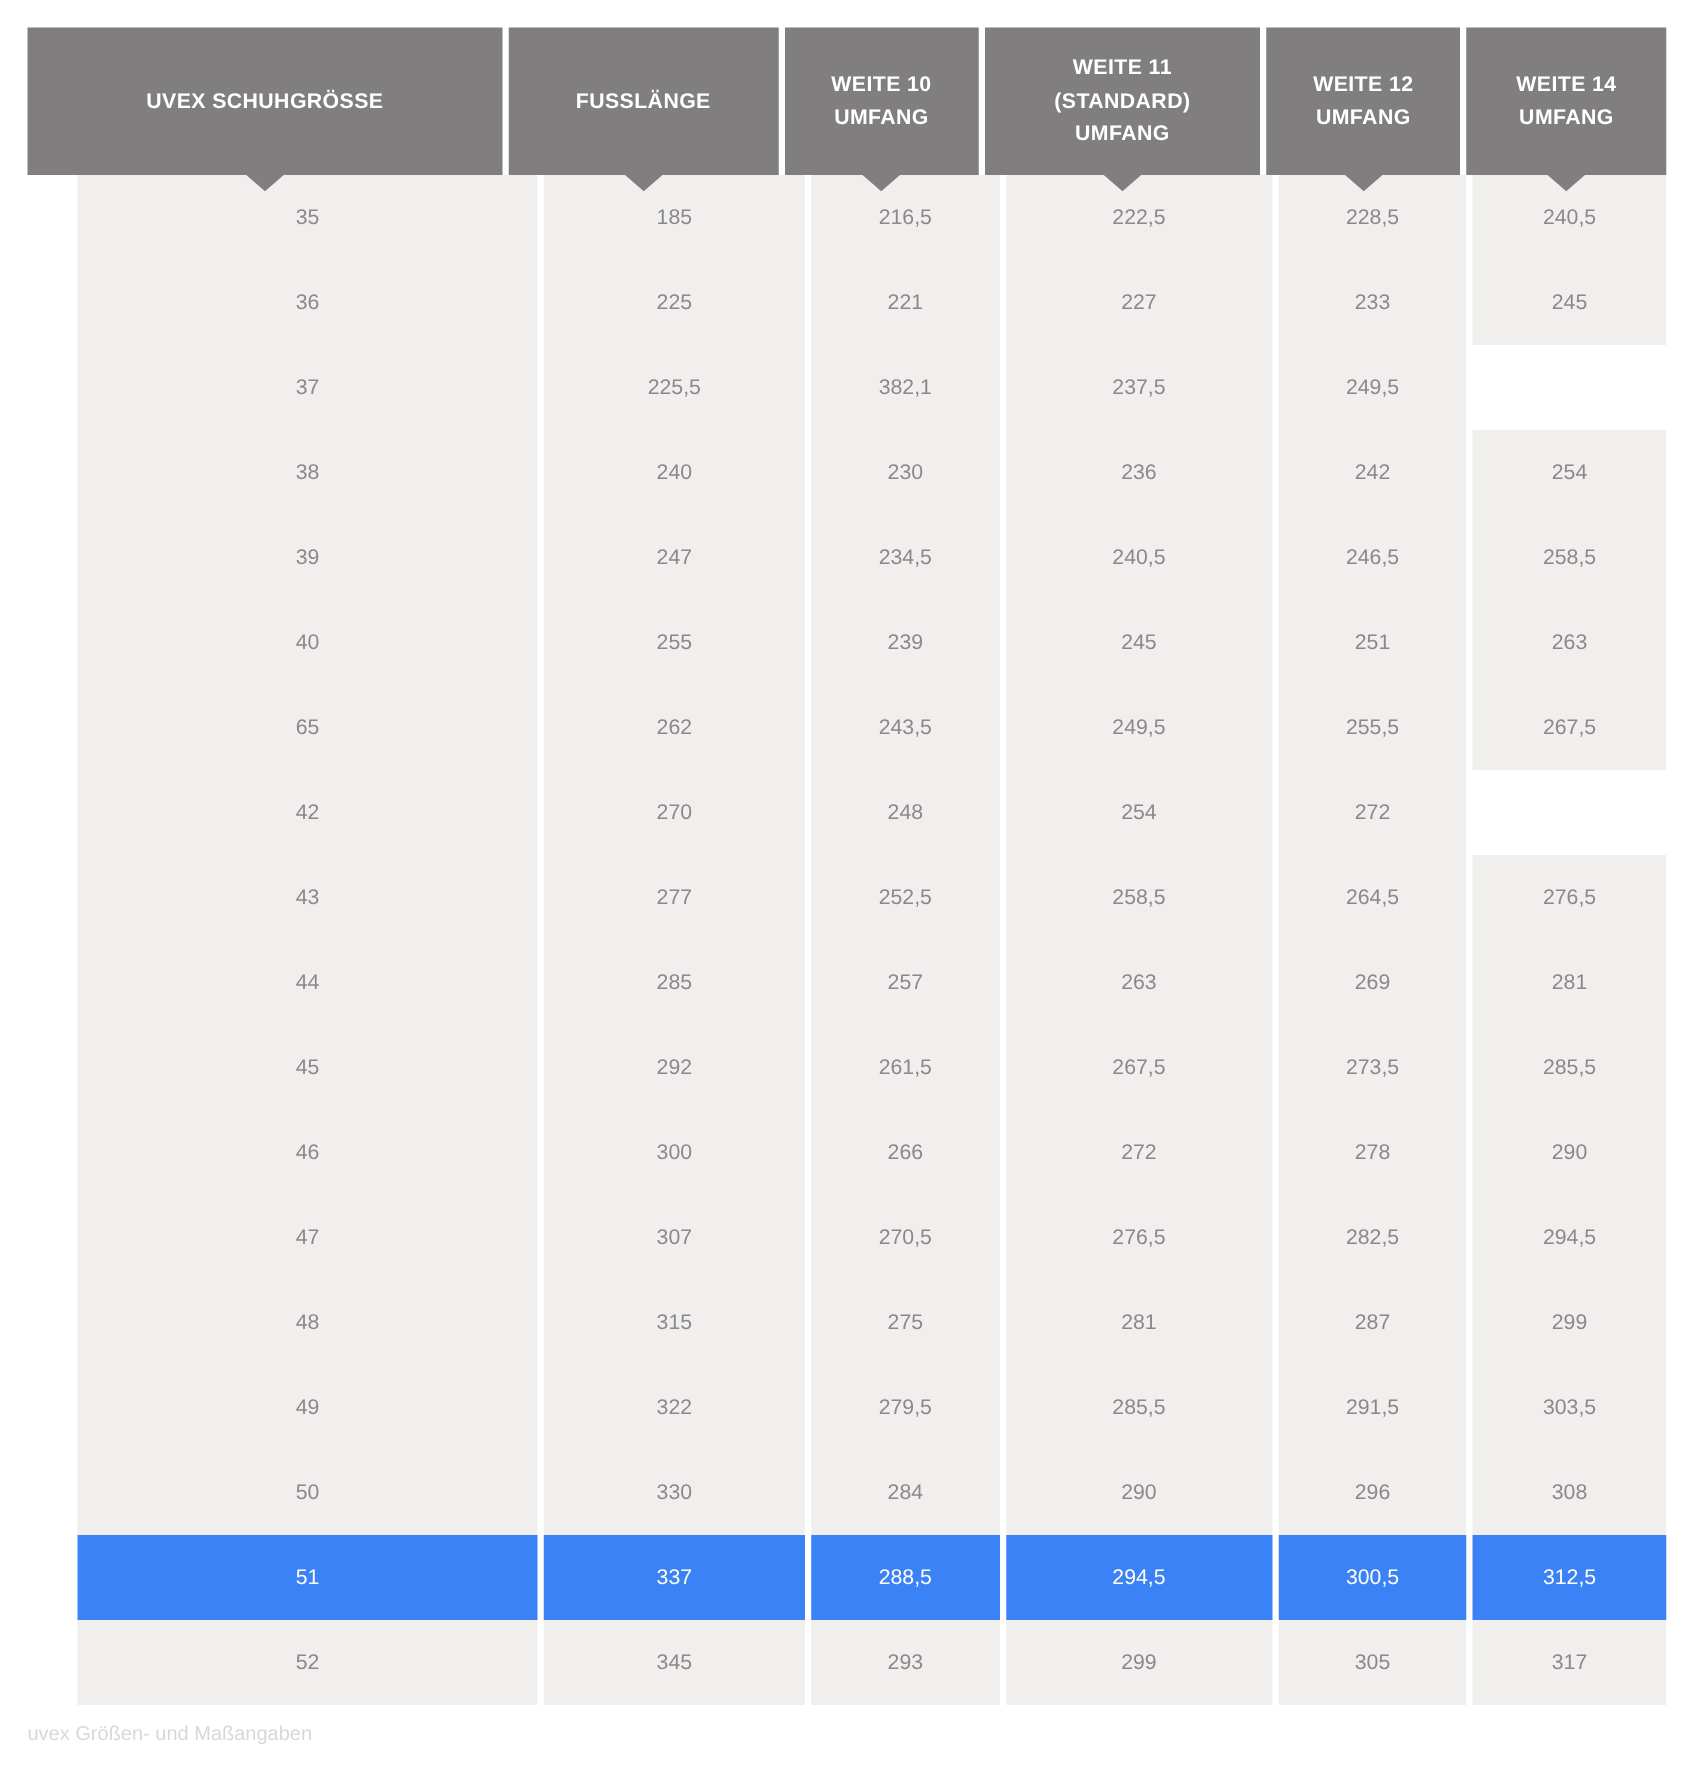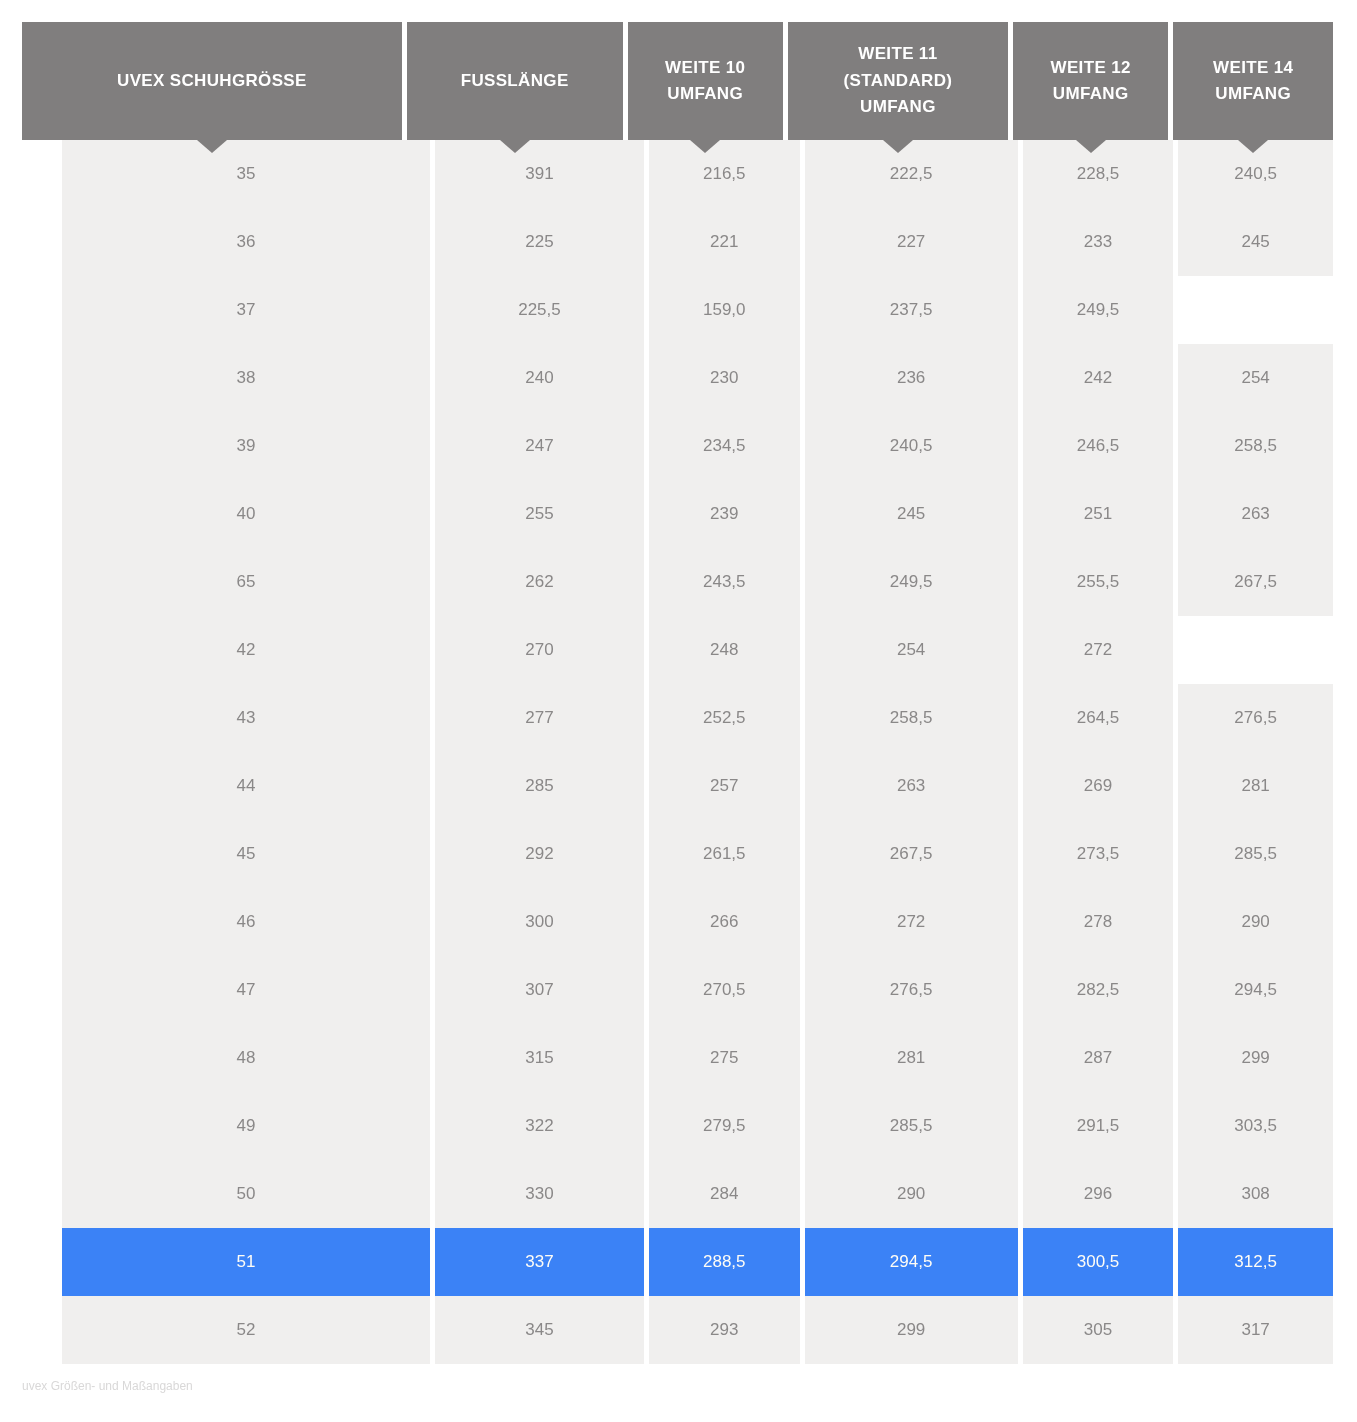--- a/index.html
+++ b/index.html
@@ -66,21 +66,21 @@
     align-items: center;
     justify-content: center;
   }
   .row.highlight .cell {
     background: #3b82f6;
     color: #FFFDF6;
   }
   .caption {
     margin: 15px 0 0 0;
     color: #D9D8D8;
-    font-size: 12px;
+    font-size: 16px;
   }
 </style>
 </head>
 <body>
 
 <div class="wrap">
   <div class="size-table">
 
     <div class="header-row">
       <div class="hcell">
@@ -110,38 +110,38 @@
       <div class="hcell">
         <span>WEITE 14
 UMFANG</span>
         <span class="tri"></span>
       </div>
     </div>
 
     <div id="tbody">
         <div class="row">
           <div class="cell">35</div>
-          <div class="cell">391</div>
+          <div class="cell">185</div>
           <div class="cell">216,5</div>
           <div class="cell">222,5</div>
           <div class="cell">228,5</div>
           <div class="cell">240,5</div>
         </div>
         <div class="row">
           <div class="cell">36</div>
           <div class="cell">225</div>
           <div class="cell">221</div>
           <div class="cell">227</div>
           <div class="cell">233</div>
           <div class="cell">245</div>
         </div>
         <div class="row">
           <div class="cell">37</div>
           <div class="cell">225,5</div>
-          <div class="cell">159,0</div>
+          <div class="cell">382,1</div>
           <div class="cell">237,5</div>
           <div class="cell">249,5</div>
         </div>
         <div class="row">
           <div class="cell">38</div>
           <div class="cell">240</div>
           <div class="cell">230</div>
           <div class="cell">236</div>
           <div class="cell">242</div>
           <div class="cell">254</div>

